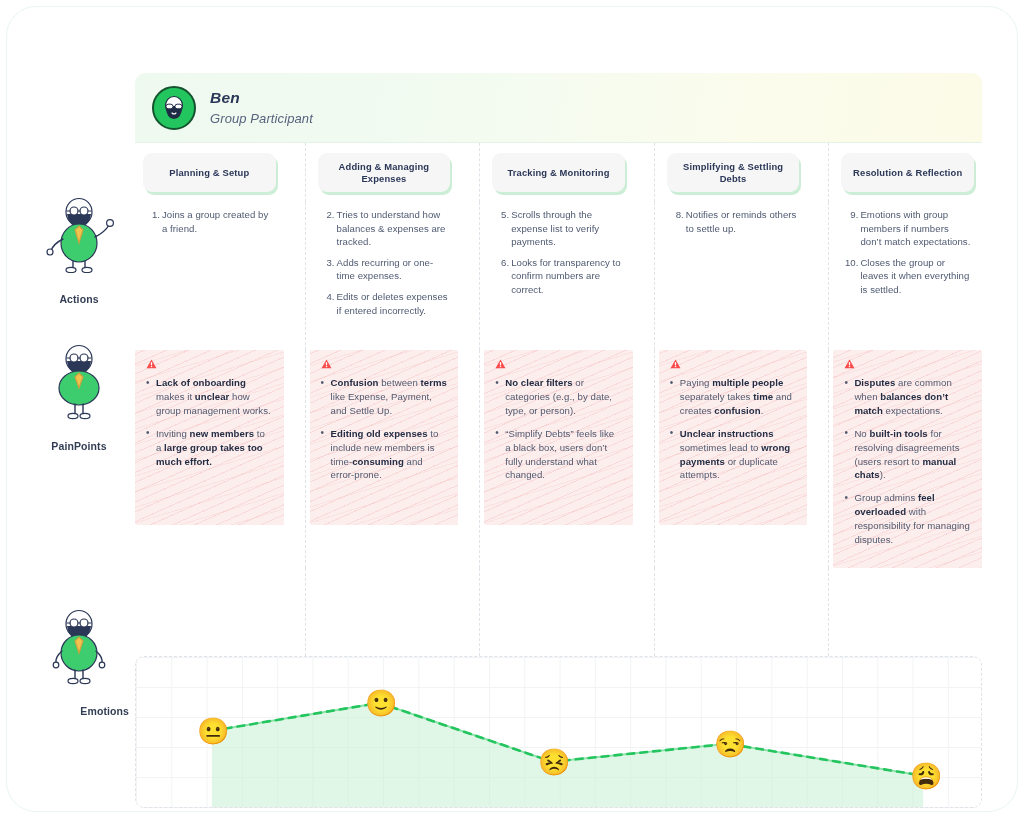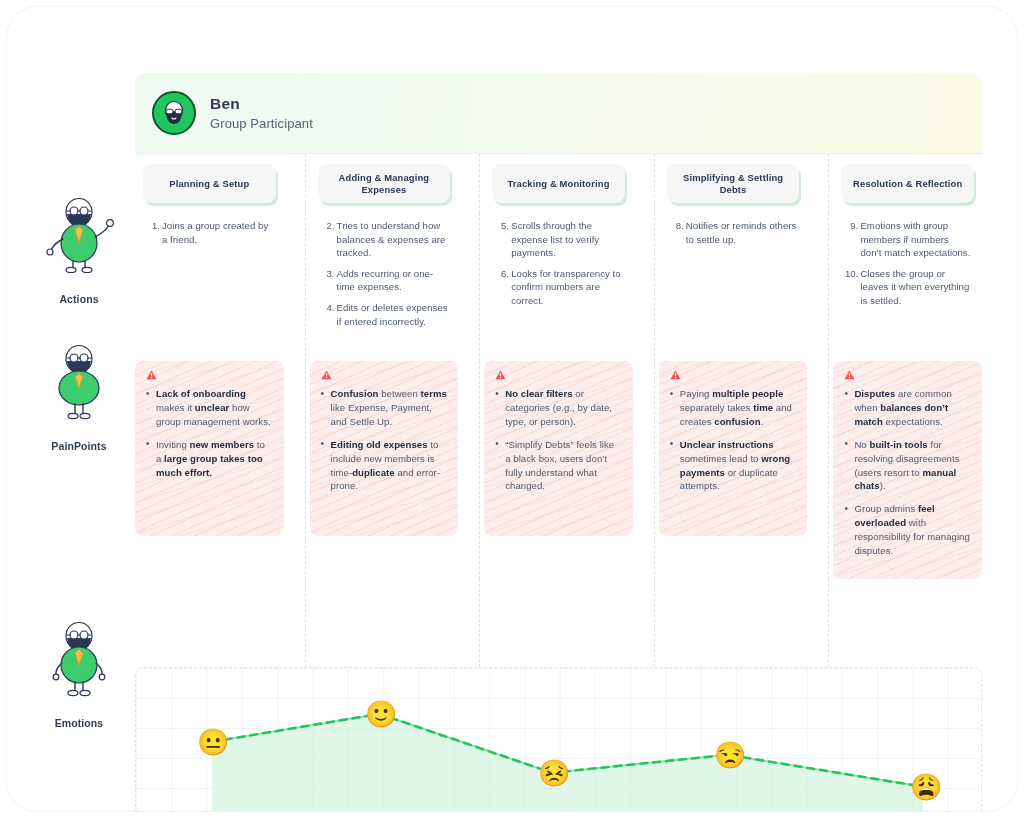--- a/index.html
+++ b/index.html
@@ -29,21 +29,21 @@
     width: 100px;
     height: 640px;
   }
   .rail-item {
     position: absolute;
     left: 0; width: 100px;
     text-align: center;
   }
   .rail-item.actions   { top: 48px; }
   .rail-item.pain      { top: 195px; }
-  .rail-item.emotions  { top: 472px; }
+  .rail-item.emotions  { top: 460px; text-align: right; }
 
   .rail-label {
     font-size: 10.5px;
     font-weight: bold;
     color: #323d53;
     letter-spacing: .1px;
     margin-top: 20px;
   }
   .mascot { width: 100px; height: 78px; display: block; }
 
@@ -51,27 +51,28 @@
   .board {
     position: absolute;
     left: 128px; top: 66px;
     width: 847px;
     height: 700px;
   }
 
   
   .persona-header {
     position: relative;
-    height: 81px;
+    height: 70px;
     border-radius: 10px 10px 0 0;
     background: linear-gradient(100deg, #eef9ef 0%, #f3fbf1 40%, #fbfcec 72%, #fcfbe8 100%);
     display: flex;
     align-items: center;
     padding-left: 17px;
     border-bottom: 1px solid #e4f3e6;
+    font-style: italic;
   }
   .avatar {
     width: 44px; height: 44px; border-radius: 50%;
     background: #22c55e;
     border: 2px solid #14532d;
     display: flex; align-items: center; justify-content: center;
     flex: none;
   }
   .persona-text { margin-left: 14px; }
   .persona-name {
@@ -150,21 +151,21 @@
 
   
   .pain-cell {
     margin: 0 0 0 0;
     min-height: 175px;
     background-color: #fdeeee;
     background-image:
       repeating-linear-gradient(-24deg, rgba(240,168,168,.30) 0 1px, transparent 1px 9px),
       repeating-linear-gradient(-17deg, rgba(240,168,168,.18) 0 1px, transparent 1px 15px);
     padding: 9px 11px 12px 11px;
-    border-radius: 8px;
+    border-radius: 2px;
   }
   .warn-icon { display:block; margin-bottom: 7px; }
   ul.pain-list { list-style: none; }
   ul.pain-list li {
     position: relative;
     padding-left: 10px;
     font-size: 9.6px;
     line-height: 1.45;
     color: #50596e;
     margin-bottom: 9px;
@@ -390,21 +391,21 @@
       </div>
       <div class="stage-col">
         <div class="pain-cell">
           <svg class="warn-icon" width="11" height="10" viewBox="0 0 12 11">
             <path d="M6 0.5 L11.5 10.3 H0.5 Z" fill="#f94c4c"></path>
             <rect x="5.3" y="3.4" width="1.4" height="3.6" rx=".7" fill="#fff"></rect>
             <circle cx="6" cy="8.3" r=".85" fill="#fff"></circle>
           </svg>
           <ul class="pain-list">
               <li><b>Confusion</b> between <b>terms</b> like Expense, Payment, and Settle Up.</li>
-              <li><b>Editing old expenses</b> to include new members is time-<b>duplicate</b> and error-prone.</li>
+              <li><b>Editing old expenses</b> to include new members is time-<b>consuming</b> and error-prone.</li>
             </ul>
         </div>
       </div>
       <div class="stage-col">
         <div class="pain-cell">
           <svg class="warn-icon" width="11" height="10" viewBox="0 0 12 11">
             <path d="M6 0.5 L11.5 10.3 H0.5 Z" fill="#f94c4c"></path>
             <rect x="5.3" y="3.4" width="1.4" height="3.6" rx=".7" fill="#fff"></rect>
             <circle cx="6" cy="8.3" r=".85" fill="#fff"></circle>
           </svg>

